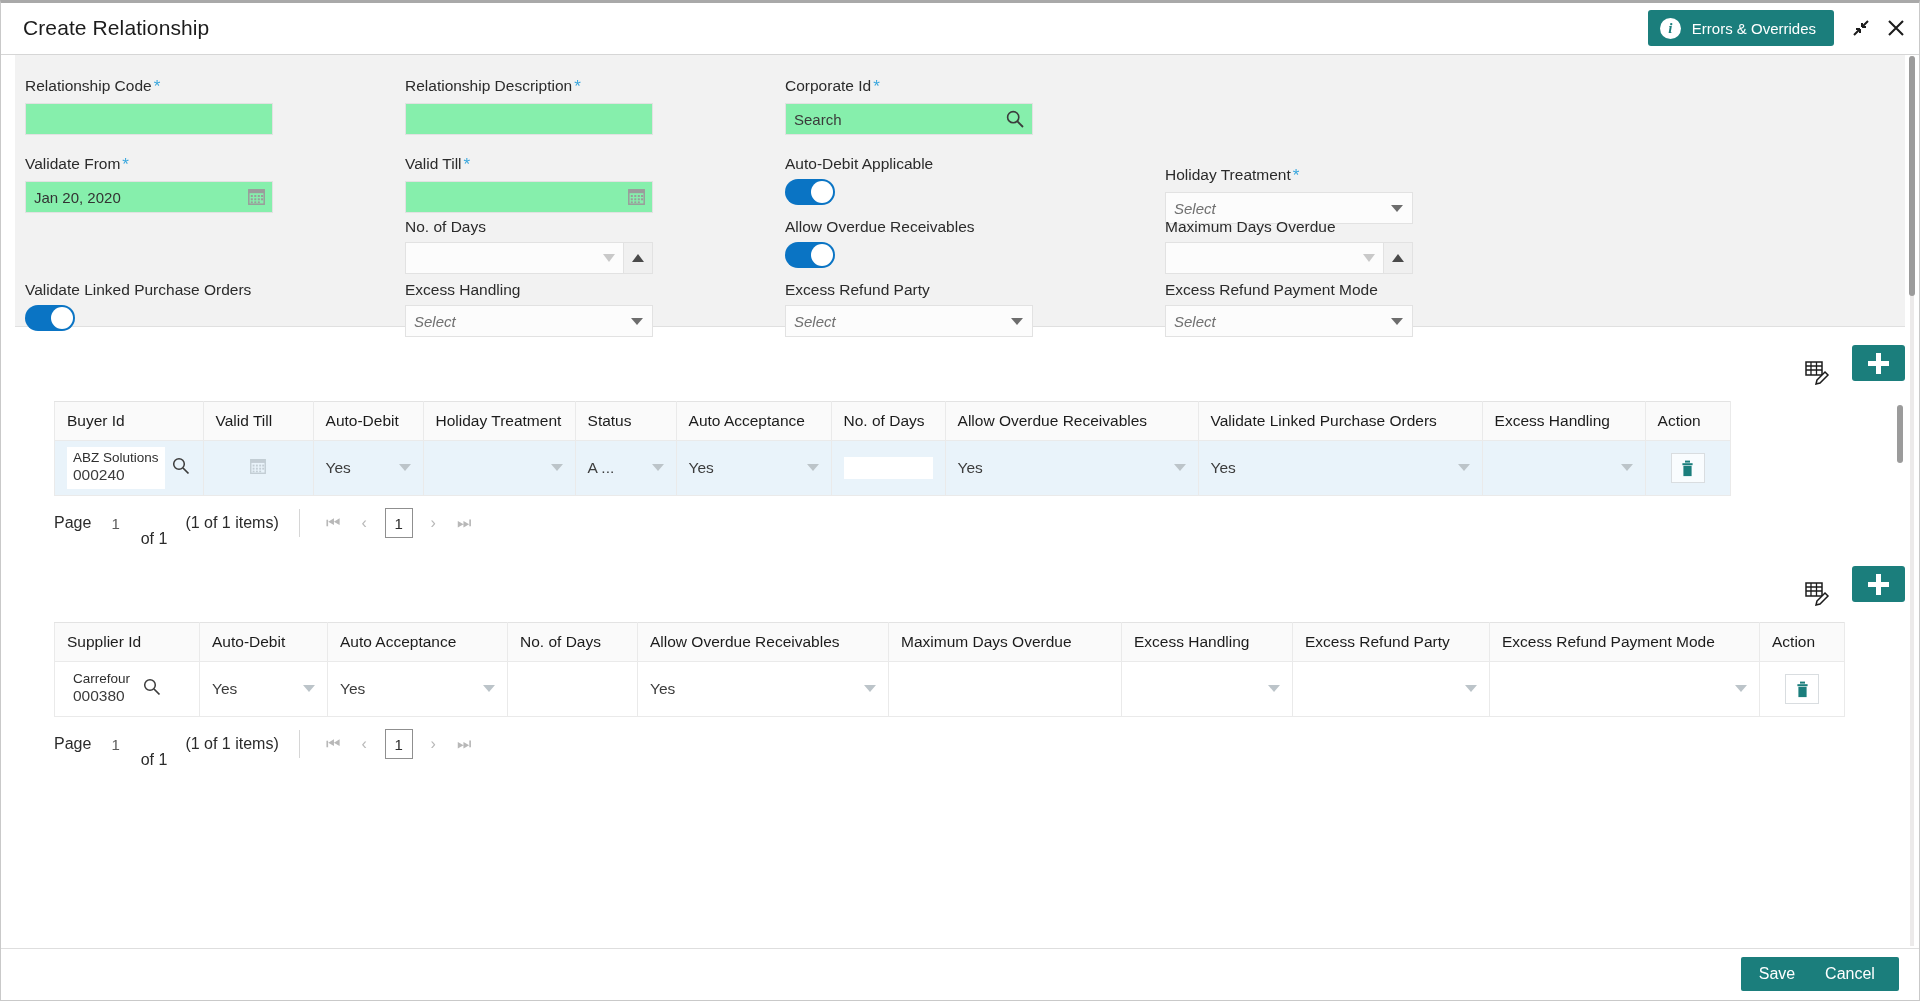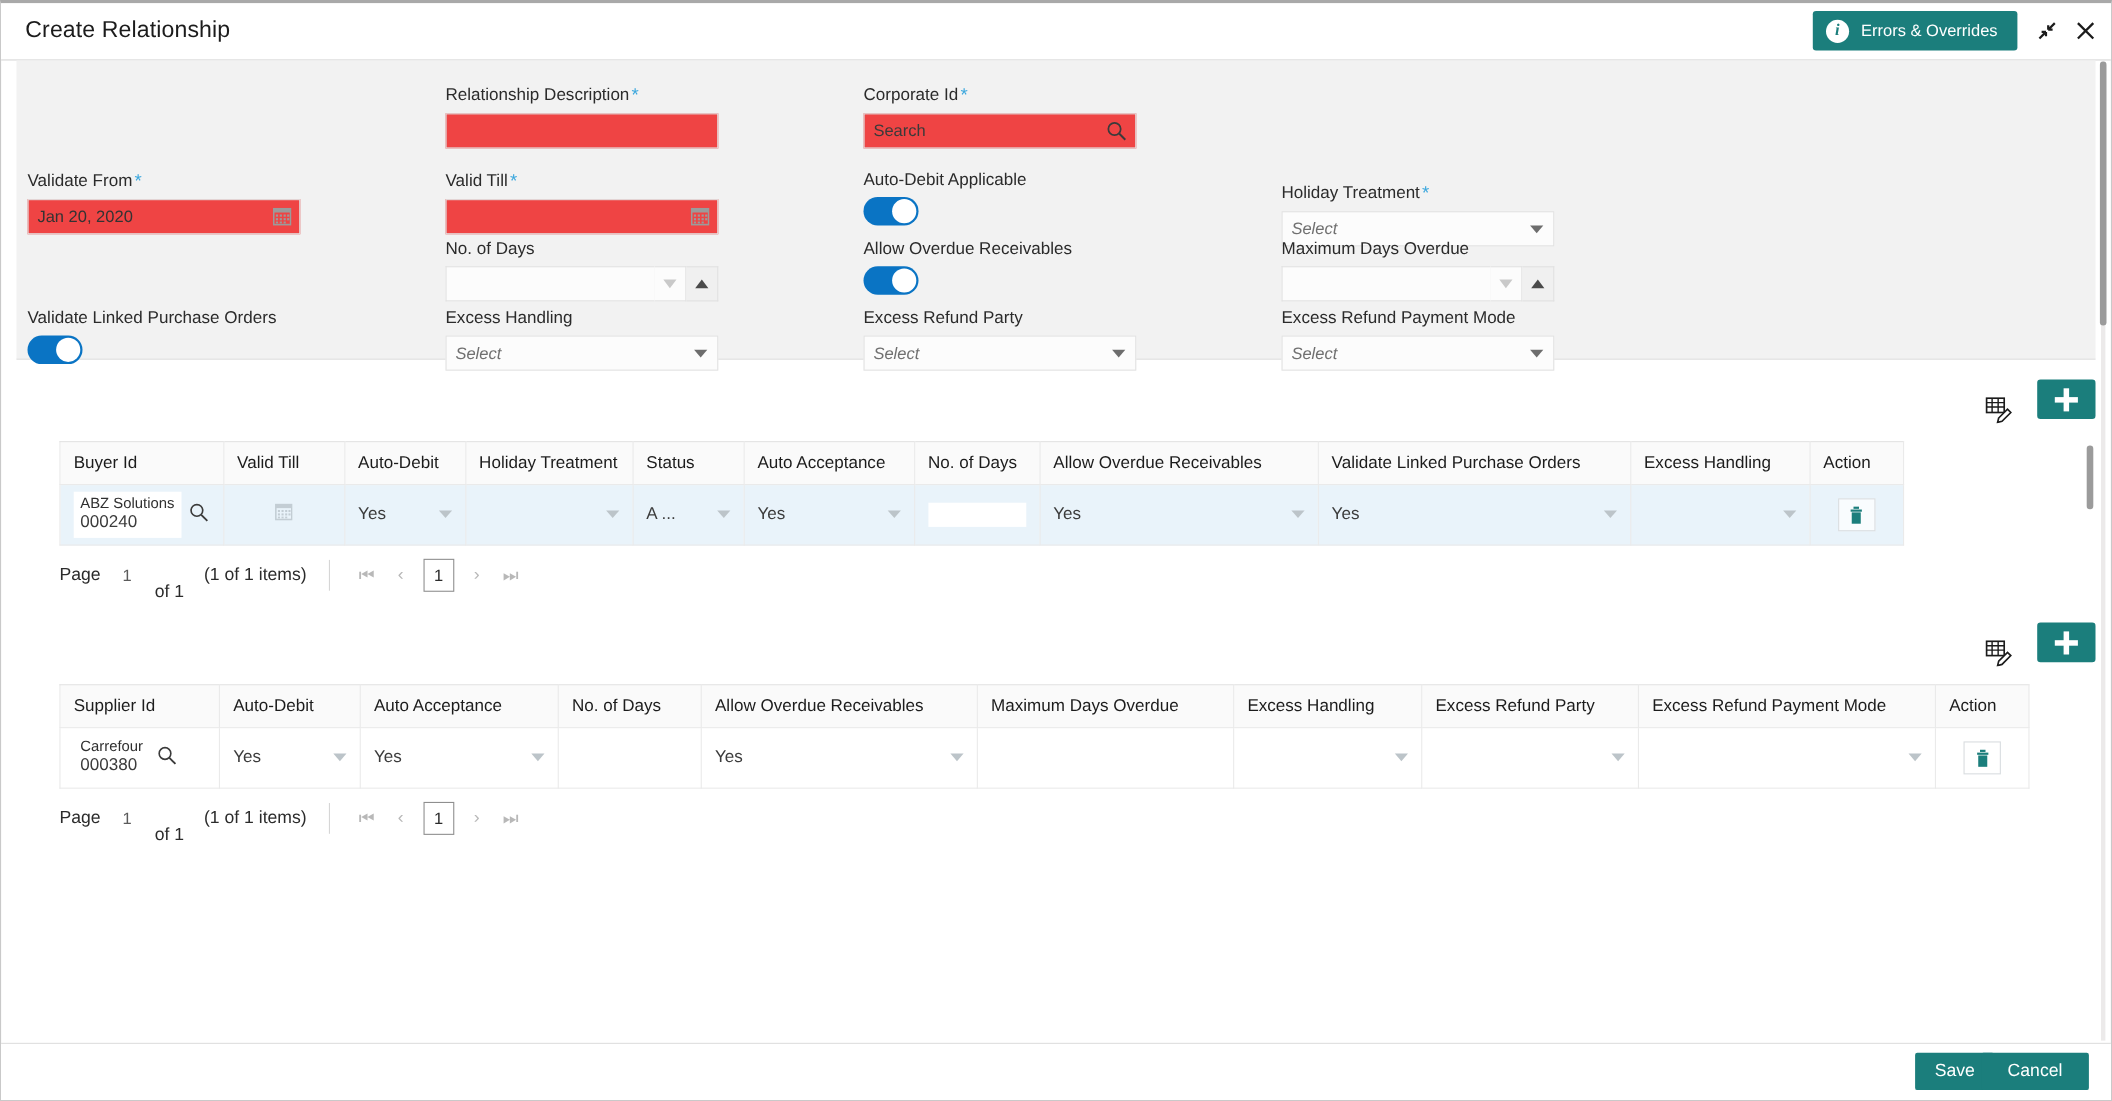--- a/index.html
+++ b/index.html
@@ -70,21 +70,21 @@
     padding: 0;
   }
   .fld { position: absolute; }
   .lbl {
     font-size: 15.5px; color: #2b2b2b; white-space: nowrap;
     display: block; margin-bottom: 6px;
   }
   .req { color: #3ba7dd; font-size: 17px; vertical-align: -1px; padding-left: 2px; }
   .inp {
     width: 248px; height: 32px;
-    background: #ef4444;
+    background: #86efac;
     border: 1px solid #e2e2e2;
     font-size: 15px; color: #333;
     font-family: "Liberation Sans", sans-serif;
     padding: 0 8px;
     outline: none;
   }
   .inp::placeholder { color: #3a3a3a; }
   .inpbox { position: relative; width: 248px; }
   .inpbox .gl {
     position: absolute; right: 8px; top: 6px;
@@ -301,20 +301,24 @@
     </div>
     <div class="tb-ico tb-close">
       <svg width="18" height="18" viewBox="0 0 18 18">
         <path d="M2 2 L16 16 M16 2 L2 16" stroke="#1c1c1c" stroke-width="2.1" fill="none"></path>
       </svg>
     </div>
   </div>
 
   <div class="formwrap">
 
+    <div class="fld" style="left:10px; top:22px;">
+      <span class="lbl"><span>Relationship Code</span><span class="req">*</span></span>
+      <input class="inp" value="" style="">
+    </div>
 
     <div class="fld" style="left:390px; top:22px;">
       <span class="lbl"><span>Relationship Description</span><span class="req">*</span></span>
       <input class="inp" value="" style="">
     </div>
 
     <div class="fld" style="left:770px; top:22px;">
       <span class="lbl"><span>Corporate Id</span><span class="req">*</span></span>
       <div class="inpbox">
         <input class="inp" placeholder="Search" style="">

